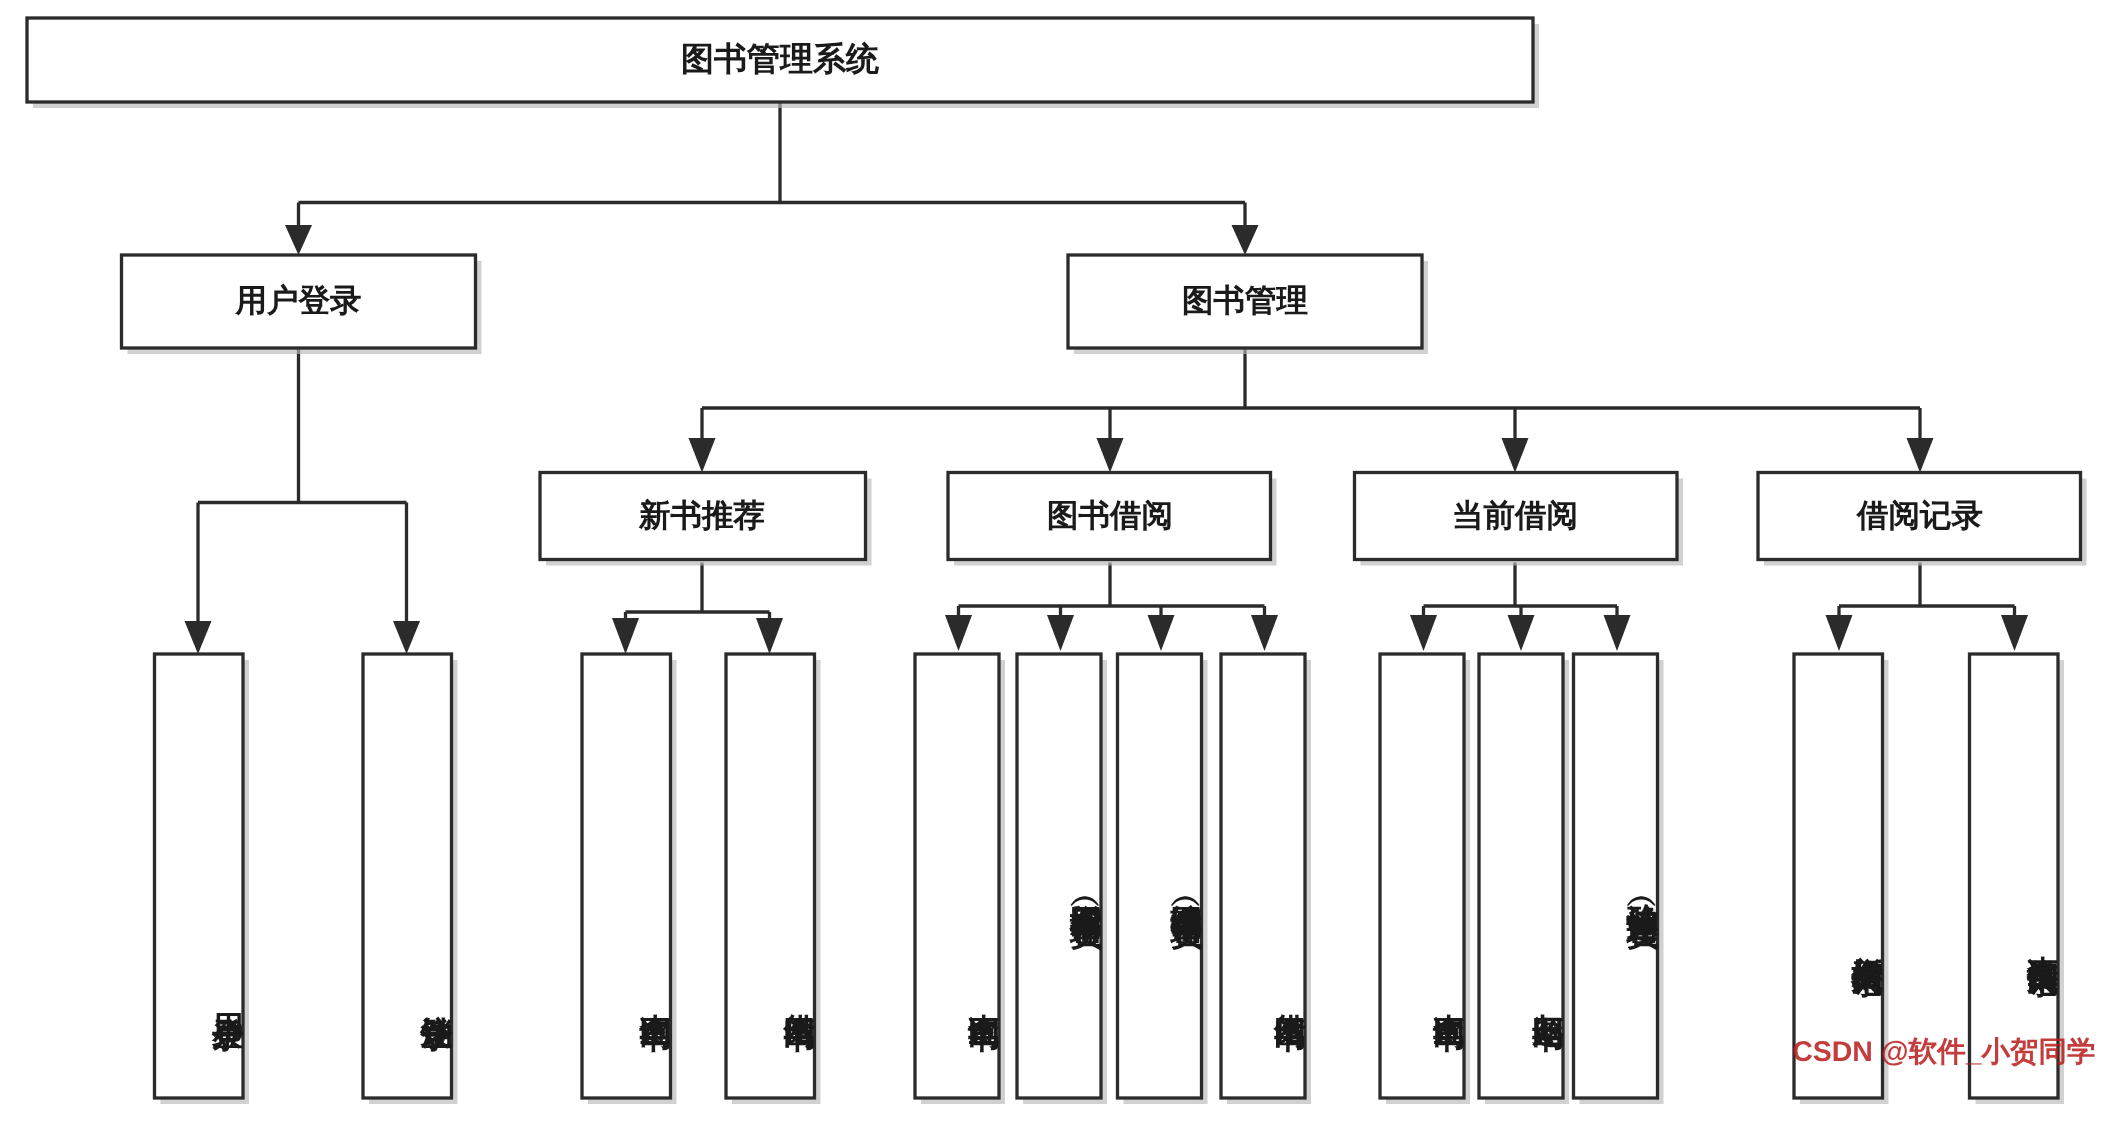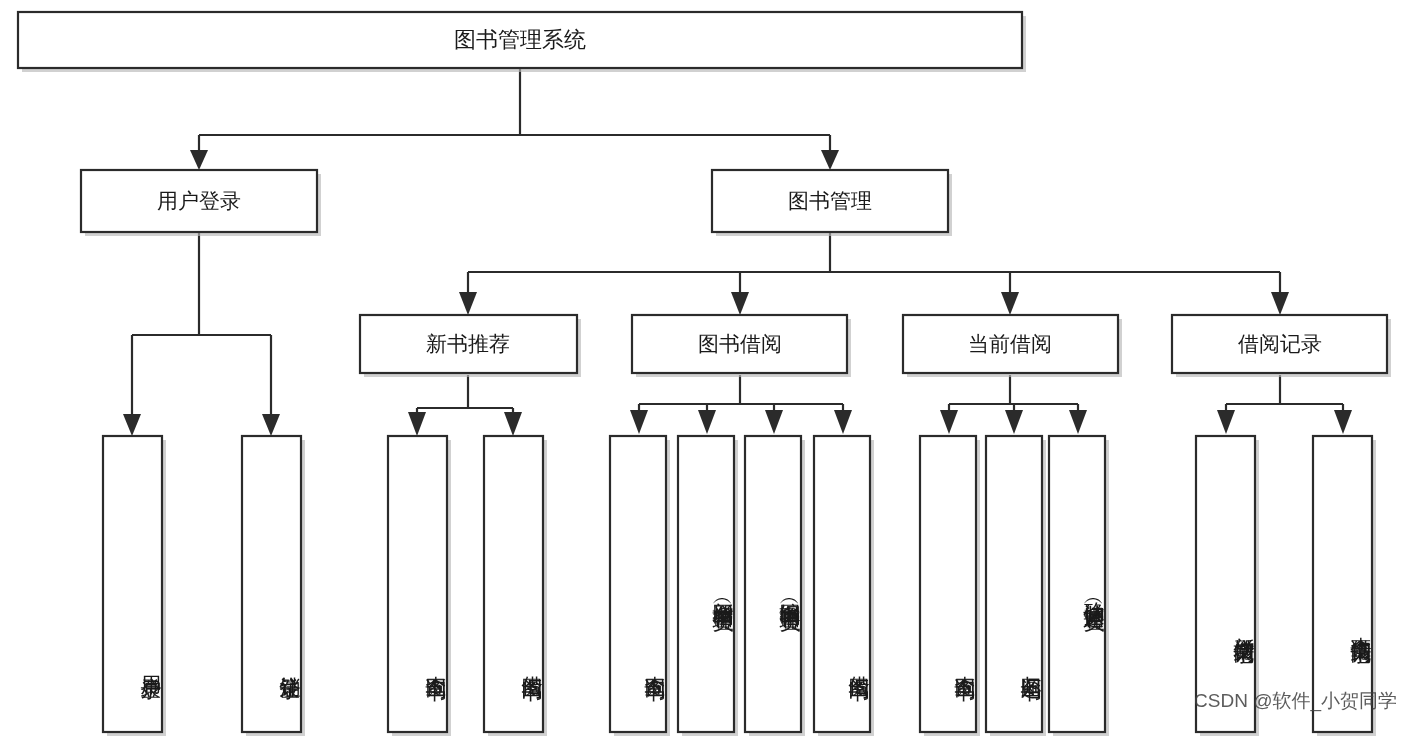--- a/index.html
+++ b/index.html
@@ -13,20 +13,21 @@
     height: 747px;
     font-family: "Liberation Sans", "DejaVu Sans", sans-serif;
     overflow: hidden;
     position: relative;
   }
   #diagram-root {
     position: relative;
     width: 1405px;
     height: 718px;
     background: #ffffff;
+    font-weight: bold;
   }
   svg#diagram-svg {
     position: absolute;
     left: 0;
     top: 0;
     width: 1405px;
     height: 747px;
     display: block;
   }
   .node-box {
@@ -79,21 +80,21 @@
     justify-content: center;
     pointer-events: none;
     user-select: none;
   }
   #watermark {
     position: absolute;
     right: 8px;
     bottom: 4px;
     font-family: "Liberation Sans", "DejaVu Sans", sans-serif;
     font-size: 19px;
-    color: #404040;
+    color: #b91c1c;
     opacity: 0.85;
     white-space: nowrap;
     user-select: none;
     text-align: right;
   }
 </style>
 </head>
 <body>
 
 <div id="diagram-root">

